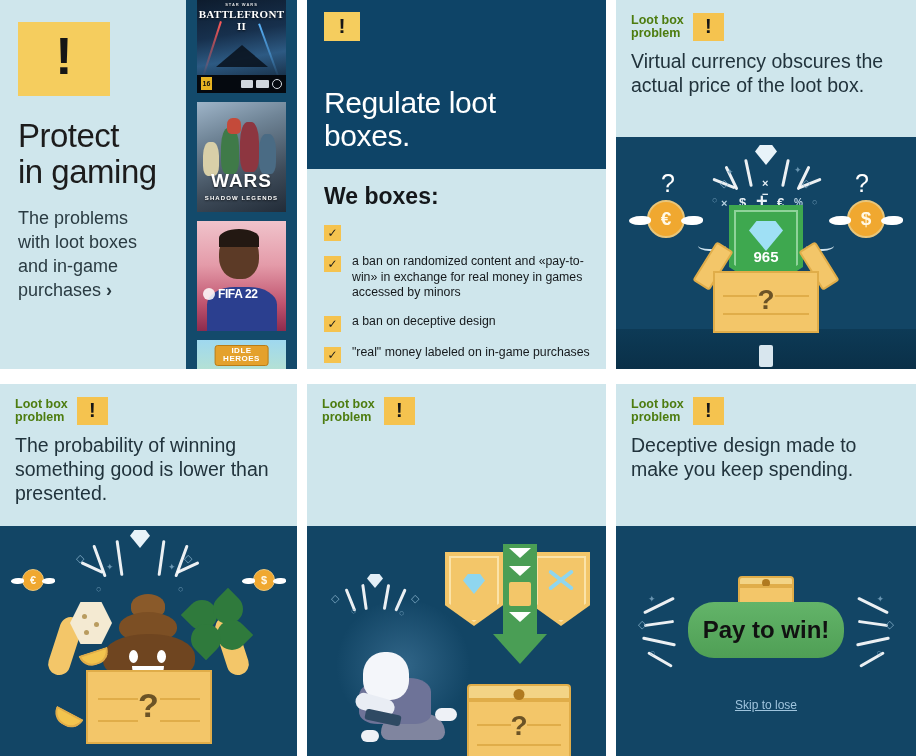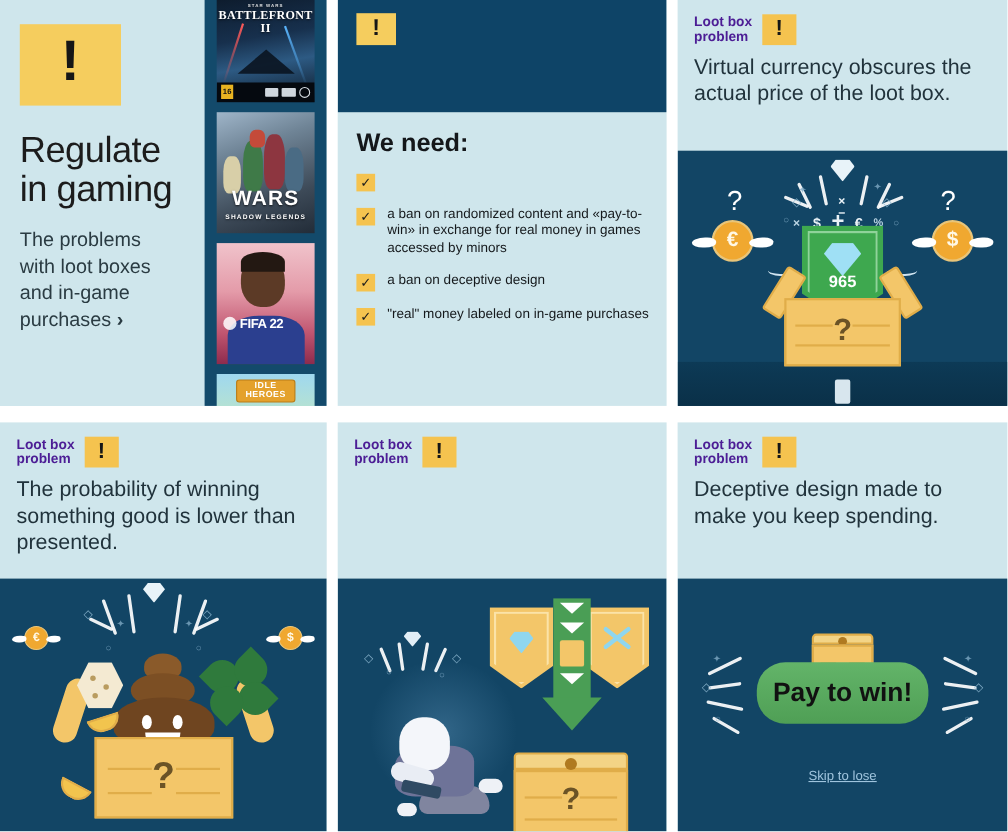--- a/index.html
+++ b/index.html
@@ -133,21 +133,21 @@
   .chk {
     flex: 0 0 auto; width: 17px; height: 16px; background: #f5c34f;
     display: flex; align-items: center; justify-content: center;
     font-size: 12px; color: #1c1c1c; line-height: 1; margin-top: 2px;
   }
   .chk-row .txt { font-size: 12.3px; line-height: 1.28; color: #15191c; }
 
   
   .lb-head { display: flex; align-items: center; gap: 9px; padding: 13px 0 0 15px; }
   .lb-head .lbl {
-    font-size: 12.5px; font-weight: 700; line-height: 1.08; color: #4c1d95;
+    font-size: 12.5px; font-weight: 700; line-height: 1.08; color: #4d7c0f;
   }
   .lb-head .bang-sm2 {
     width: 31px; height: 28px; background: #f5c34f;
     display: flex; align-items: center; justify-content: center;
   }
   .lb-head .bang-sm2 span { font-size: 20px; font-weight: 700; color: #161616; line-height: 1; position: relative; top: -1px; }
   .lb-title {
     padding: 8px 14px 0 15px;
     font-size: 19.5px; line-height: 1.24; color: #21333c; font-weight: 400;
   }
@@ -269,21 +269,21 @@
 <body>
 
 <div class="grid">
 
   <div class="panel r1 c1" id="p1">
     <div class="left">
       <div class="bang-box">
         <span>!</span>
       </div>
       <h1>
-        <span>Regulate</span><br>
+        <span>Protect</span><br>
         <span>in gaming</span>
       </h1>
       <div class="sub">
         <span>The problems</span><br>
         <span>with loot boxes</span><br>
         <span>and in-game</span><br>
         <span>purchases</span>
         <span class="chev">›</span>
       </div>
     </div>
@@ -337,24 +337,25 @@
     </div>
   </div>
 
   <div class="panel r1 c2" id="p2">
     <div class="hdr">
       <div class="bang-sm">
         <span>!</span>
       </div>
       <h2>
         <br>
+        <span>Regulate loot boxes.</span>
       </h2>
     </div>
     <div class="body">
-      <h3>We need:</h3>
+      <h3>We boxes:</h3>
 
       <div class="chk-row">
         <div class="chk">
           <span>✓</span>
           </div>
       </div>
 
       <div class="chk-row">
         <div class="chk">
           <span>✓</span>

